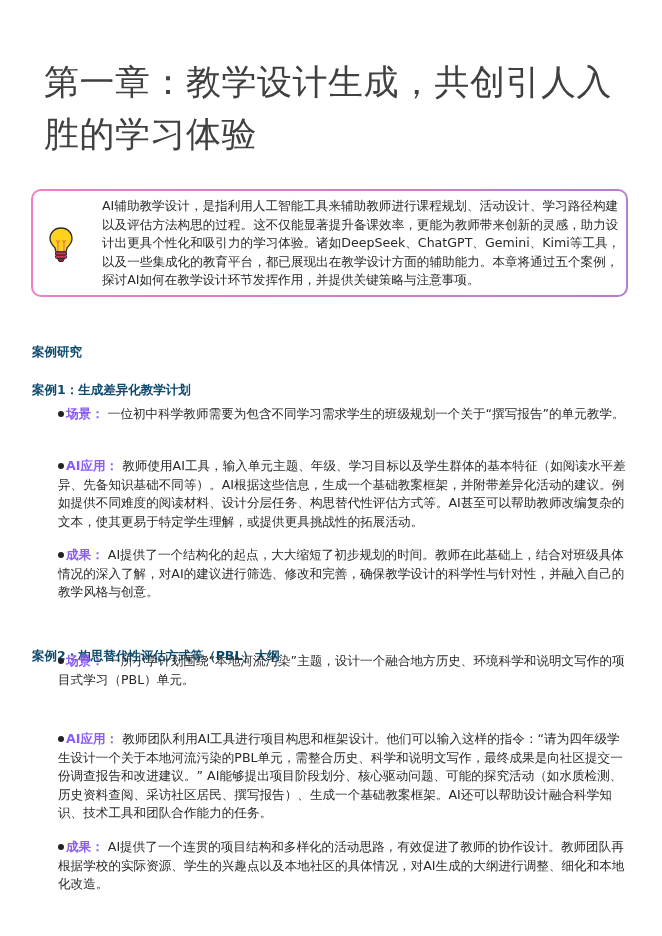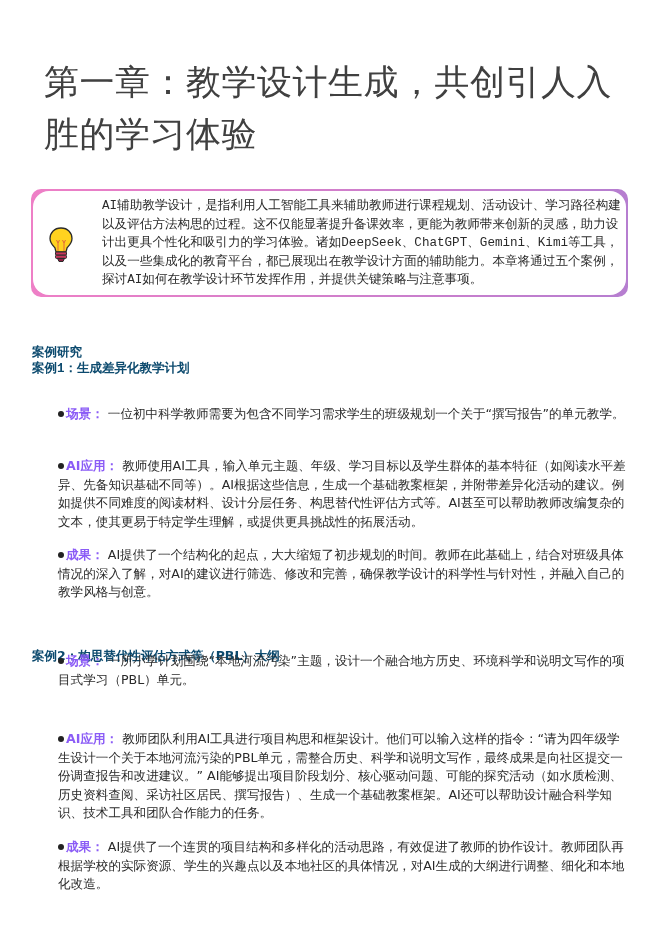--- a/index.html
+++ b/index.html
@@ -1,19 +1,19 @@
 <!DOCTYPE html>
 <html><head>
 <meta charset="utf-8">
 <style>
   html, body { margin:0; padding:0; background:#ffffff; }
   body { width:662px; height:936px; overflow:hidden; font-family:"DejaVu Sans", "Liberation Sans", sans-serif; color:#222; position:relative; }
   .title { position:absolute; left:32px; top:44px; width:600px; font-size:35px; line-height:52px; font-weight:normal; color:#404040; margin:12px; letter-spacing:0.5px; }
   .callout { position:absolute; left:31px; top:189px; width:597px; height:108px; border-radius:10px; padding:2px; background:linear-gradient(90deg,#ee7fc6,#b67ed0); box-sizing:border-box; }
-  .callout-inner { width:100%; height:100%; background:#fff; border-radius:16px; position:relative;font-family:Liberation Mono, monospace; }
+  .callout-inner { width:100%; height:100%; background:#fff; border-radius:8px; position:relative; }
   .bulb { position:absolute; left:16px; top:36px; width:24px; height:36px; }
   .callout-text { position:absolute; left:69px; top:6px; width:522px; font-size:12.6px; line-height:18.6px; color:#2a2a2a; margin:0; }
   .h-section { position:absolute; left:32px; font-size:12.5px; font-weight:bold; color:#0c4a6e; margin:0; }
   .item { position:absolute; left:58px; width:572px; font-size:12.6px; line-height:18.6px; color:#2a2a2a; margin:0; }
   .item b { font-weight:bold; color:#8b5cf6; }
   .dot { display:inline-block; width:6px; height:6px; background:#222; border-radius:50%; vertical-align:middle; margin-right:2px; position:relative; top:-1px; }
 </style>
 </head>
 <body>
 
@@ -27,21 +27,21 @@
       <rect x="6.5" y="25" width="11" height="3.2" rx="1" fill="#c8365c" stroke="#2b2b2b" stroke-width="1"></rect>
       <rect x="6.5" y="28.2" width="11" height="3.2" rx="1" fill="#c8365c" stroke="#2b2b2b" stroke-width="1"></rect>
       <path d="M8.5 31.4 L15.5 31.4 L14 34.5 L10 34.5 Z" fill="#8a2443" stroke="#2b2b2b" stroke-width="1"></path>
     </svg>
     <p class="callout-text">AI辅助教学设计，是指利用人工智能工具来辅助教师进行课程规划、活动设计、学习路径构建以及评估方法构思的过程。这不仅能显著提升备课效率，更能为教师带来创新的灵感，助力设计出更具个性化和吸引力的学习体验。诸如DeepSeek、ChatGPT、Gemini、Kimi等工具，以及一些集成化的教育平台，都已展现出在教学设计方面的辅助能力。本章将通过五个案例，探讨AI如何在教学设计环节发挥作用，并提供关键策略与注意事项。</p>
   </div>
 </div>
 
 <p class="h-section" style="top:344px;">案例研究</p>
 
-<p class="h-section" style="top:360px;font-family:Liberation Mono, monospace;">案例1：生成差异化教学计划</p>
+<p class="h-section" style="top:382px;">案例1：生成差异化教学计划</p>
 
 <p class="item" style="top:405px;"><span class="dot"></span><b>场景：</b><span> 一位初中科学教师需要为包含不同学习需求学生的班级规划一个关于“撰写报告”的单元教学。</span></p>
 
 <p class="item" style="top:457px;"><span class="dot"></span><b>AI应用：</b><span> 教师使用AI工具，输入单元主题、年级、学习目标以及学生群体的基本特征（如阅读水平差异、先备知识基础不同等）。AI根据这些信息，生成一个基础教案框架，并附带差异化活动的建议。例如提供不同难度的阅读材料、设计分层任务、构思替代性评估方式等。AI甚至可以帮助教师改编复杂的文本，使其更易于特定学生理解，或提供更具挑战性的拓展活动。</span></p>
 
 <p class="item" style="top:546px;"><span class="dot"></span><b>成果：</b><span> AI提供了一个结构化的起点，大大缩短了初步规划的时间。教师在此基础上，结合对班级具体情况的深入了解，对AI的建议进行筛选、修改和完善，确保教学设计的科学性与针对性，并融入自己的教学风格与创意。</span></p>
 
 <p class="h-section" style="top:648px;">案例2：构思替代性评估方式等（PBL）大纲</p>
 
 <p class="item" style="top:652px;"><span class="dot"></span><b>场景：</b><span> 一所小学计划围绕“本地河流污染”主题，设计一个融合地方历史、环境科学和说明文写作的项目式学习（PBL）单元。</span></p>

